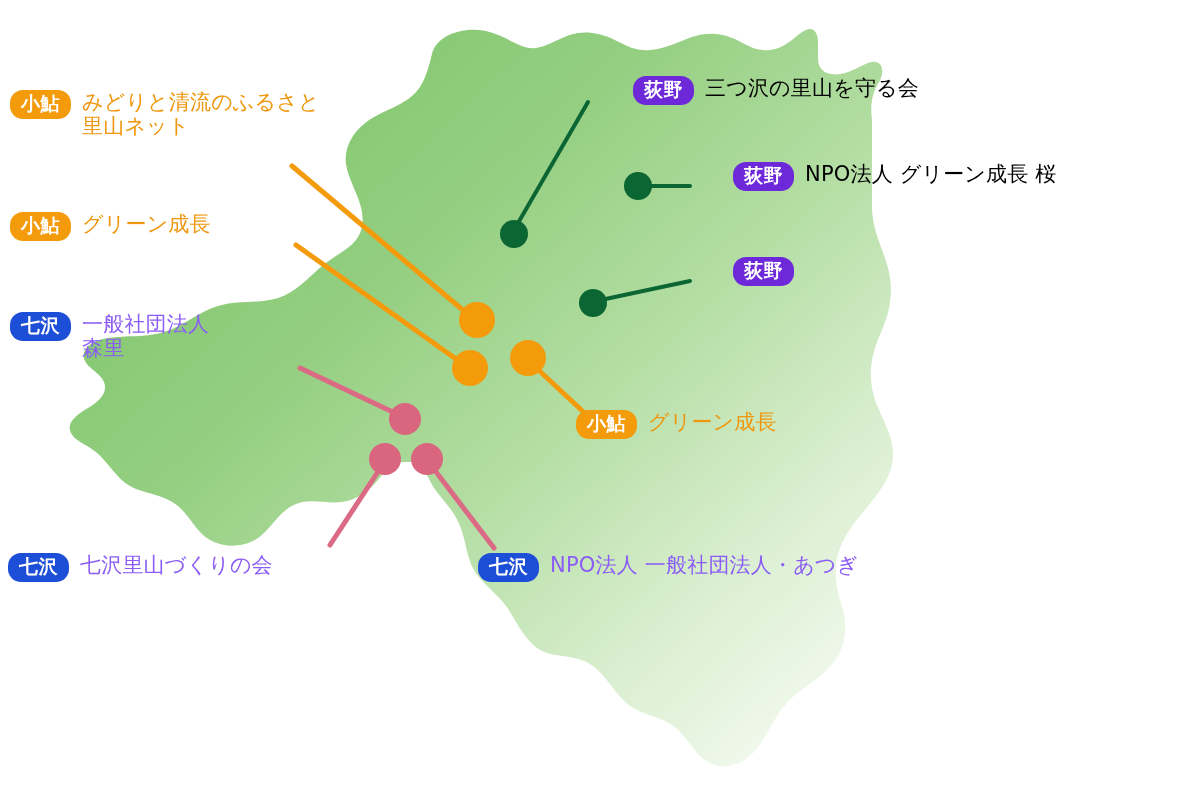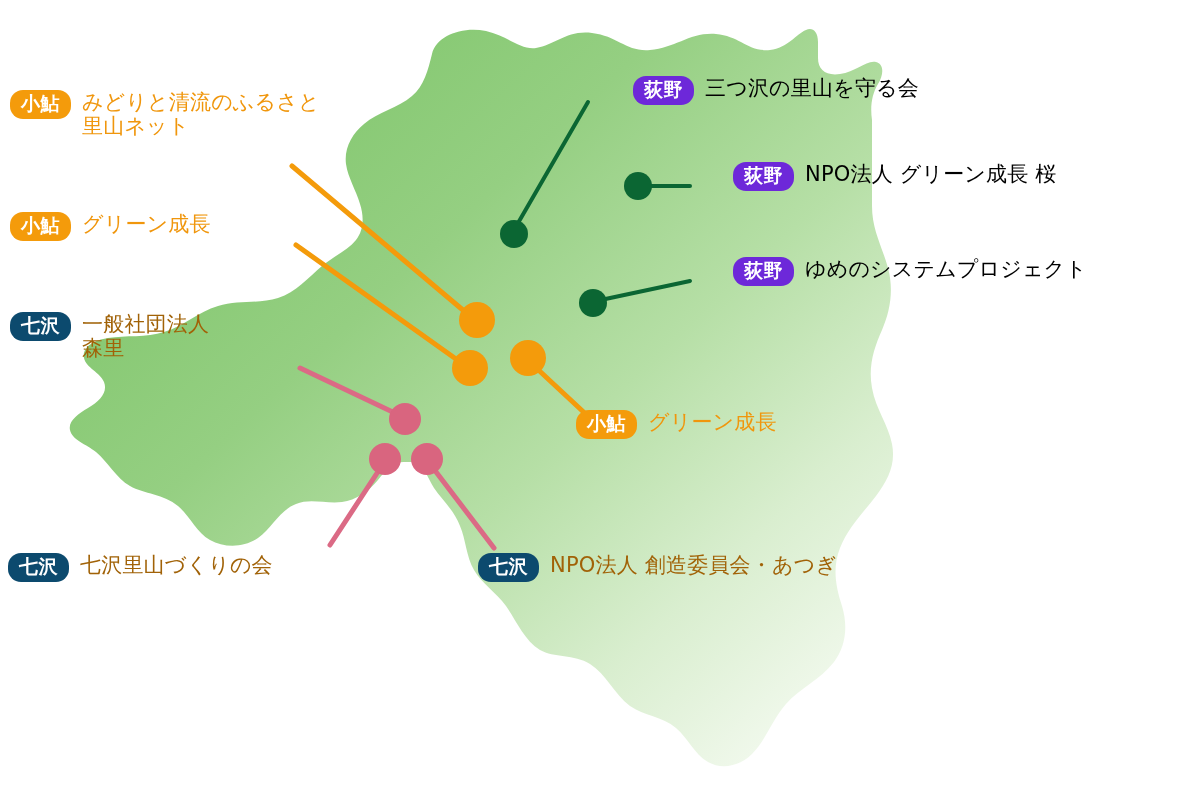--- a/index.html
+++ b/index.html
@@ -32,22 +32,22 @@
     font-size:21px;
     font-weight:400;
     margin-left:11px;
     letter-spacing:0.2px;
   }
   .ltext .l2{display:block;}
 
   
   .t-orange .badge{background:#F49B0B;}
   .t-orange .ltext{color:#F0960C;}
-  .t-pink   .badge{background:#0c4a6e;}
-  .t-pink   .ltext{color:#a16207;}
+  .t-pink   .badge{background:#1d4ed8;}
+  .t-pink   .ltext{color:#8b5cf6;}
   .t-green  .badge{background:#6d28d9;margin-left:43px;}
   .t-green  .ltext{color:#000000;}
 </style>
 </head>
 <body>
 
 <div id="stage">
 
   <svg id="mapsvg" viewBox="0 0 1200 805">
     <defs>
@@ -179,42 +179,41 @@
   <div class="label t-pink" style="left:8px;top:553px;">
     <span class="badge">七沢</span>
     <span class="ltext">
       <span class="l1">七沢里山づくりの会</span>
     </span>
   </div>
 
   <div class="label t-pink" style="left:478px;top:553px;">
     <span class="badge">七沢</span>
     <span class="ltext">
-      <span class="l1">NPO法人 創造委員会・あつぎ</span>
+      <span class="l1">NPO法人 一般社団法人・あつぎ</span>
     </span>
   </div>
 
   <div class="label t-green" style="left:590px;top:76px;">
     <span class="badge">荻野</span>
     <span class="ltext">
       <span class="l1">三つ沢の里山を守る会</span>
     </span>
   </div>
 
   <div class="label t-green" style="left:690px;top:162px;">
     <span class="badge">荻野</span>
     <span class="ltext">
       <span class="l1">NPO法人 グリーン成長 桜</span>
     </span>
   </div>
 
   <div class="label t-green" style="left:690px;top:257px;">
     <span class="badge">荻野</span>
     <span class="ltext">
-      <span class="l2">ゆめのシステムプロジェクト</span>
     </span>
   </div>
 
   <div class="label t-orange" style="left:576px;top:410px;">
     <span class="badge">小鮎</span>
     <span class="ltext">
       <span class="l2">グリーン成長</span>
     </span>
   </div>
 

